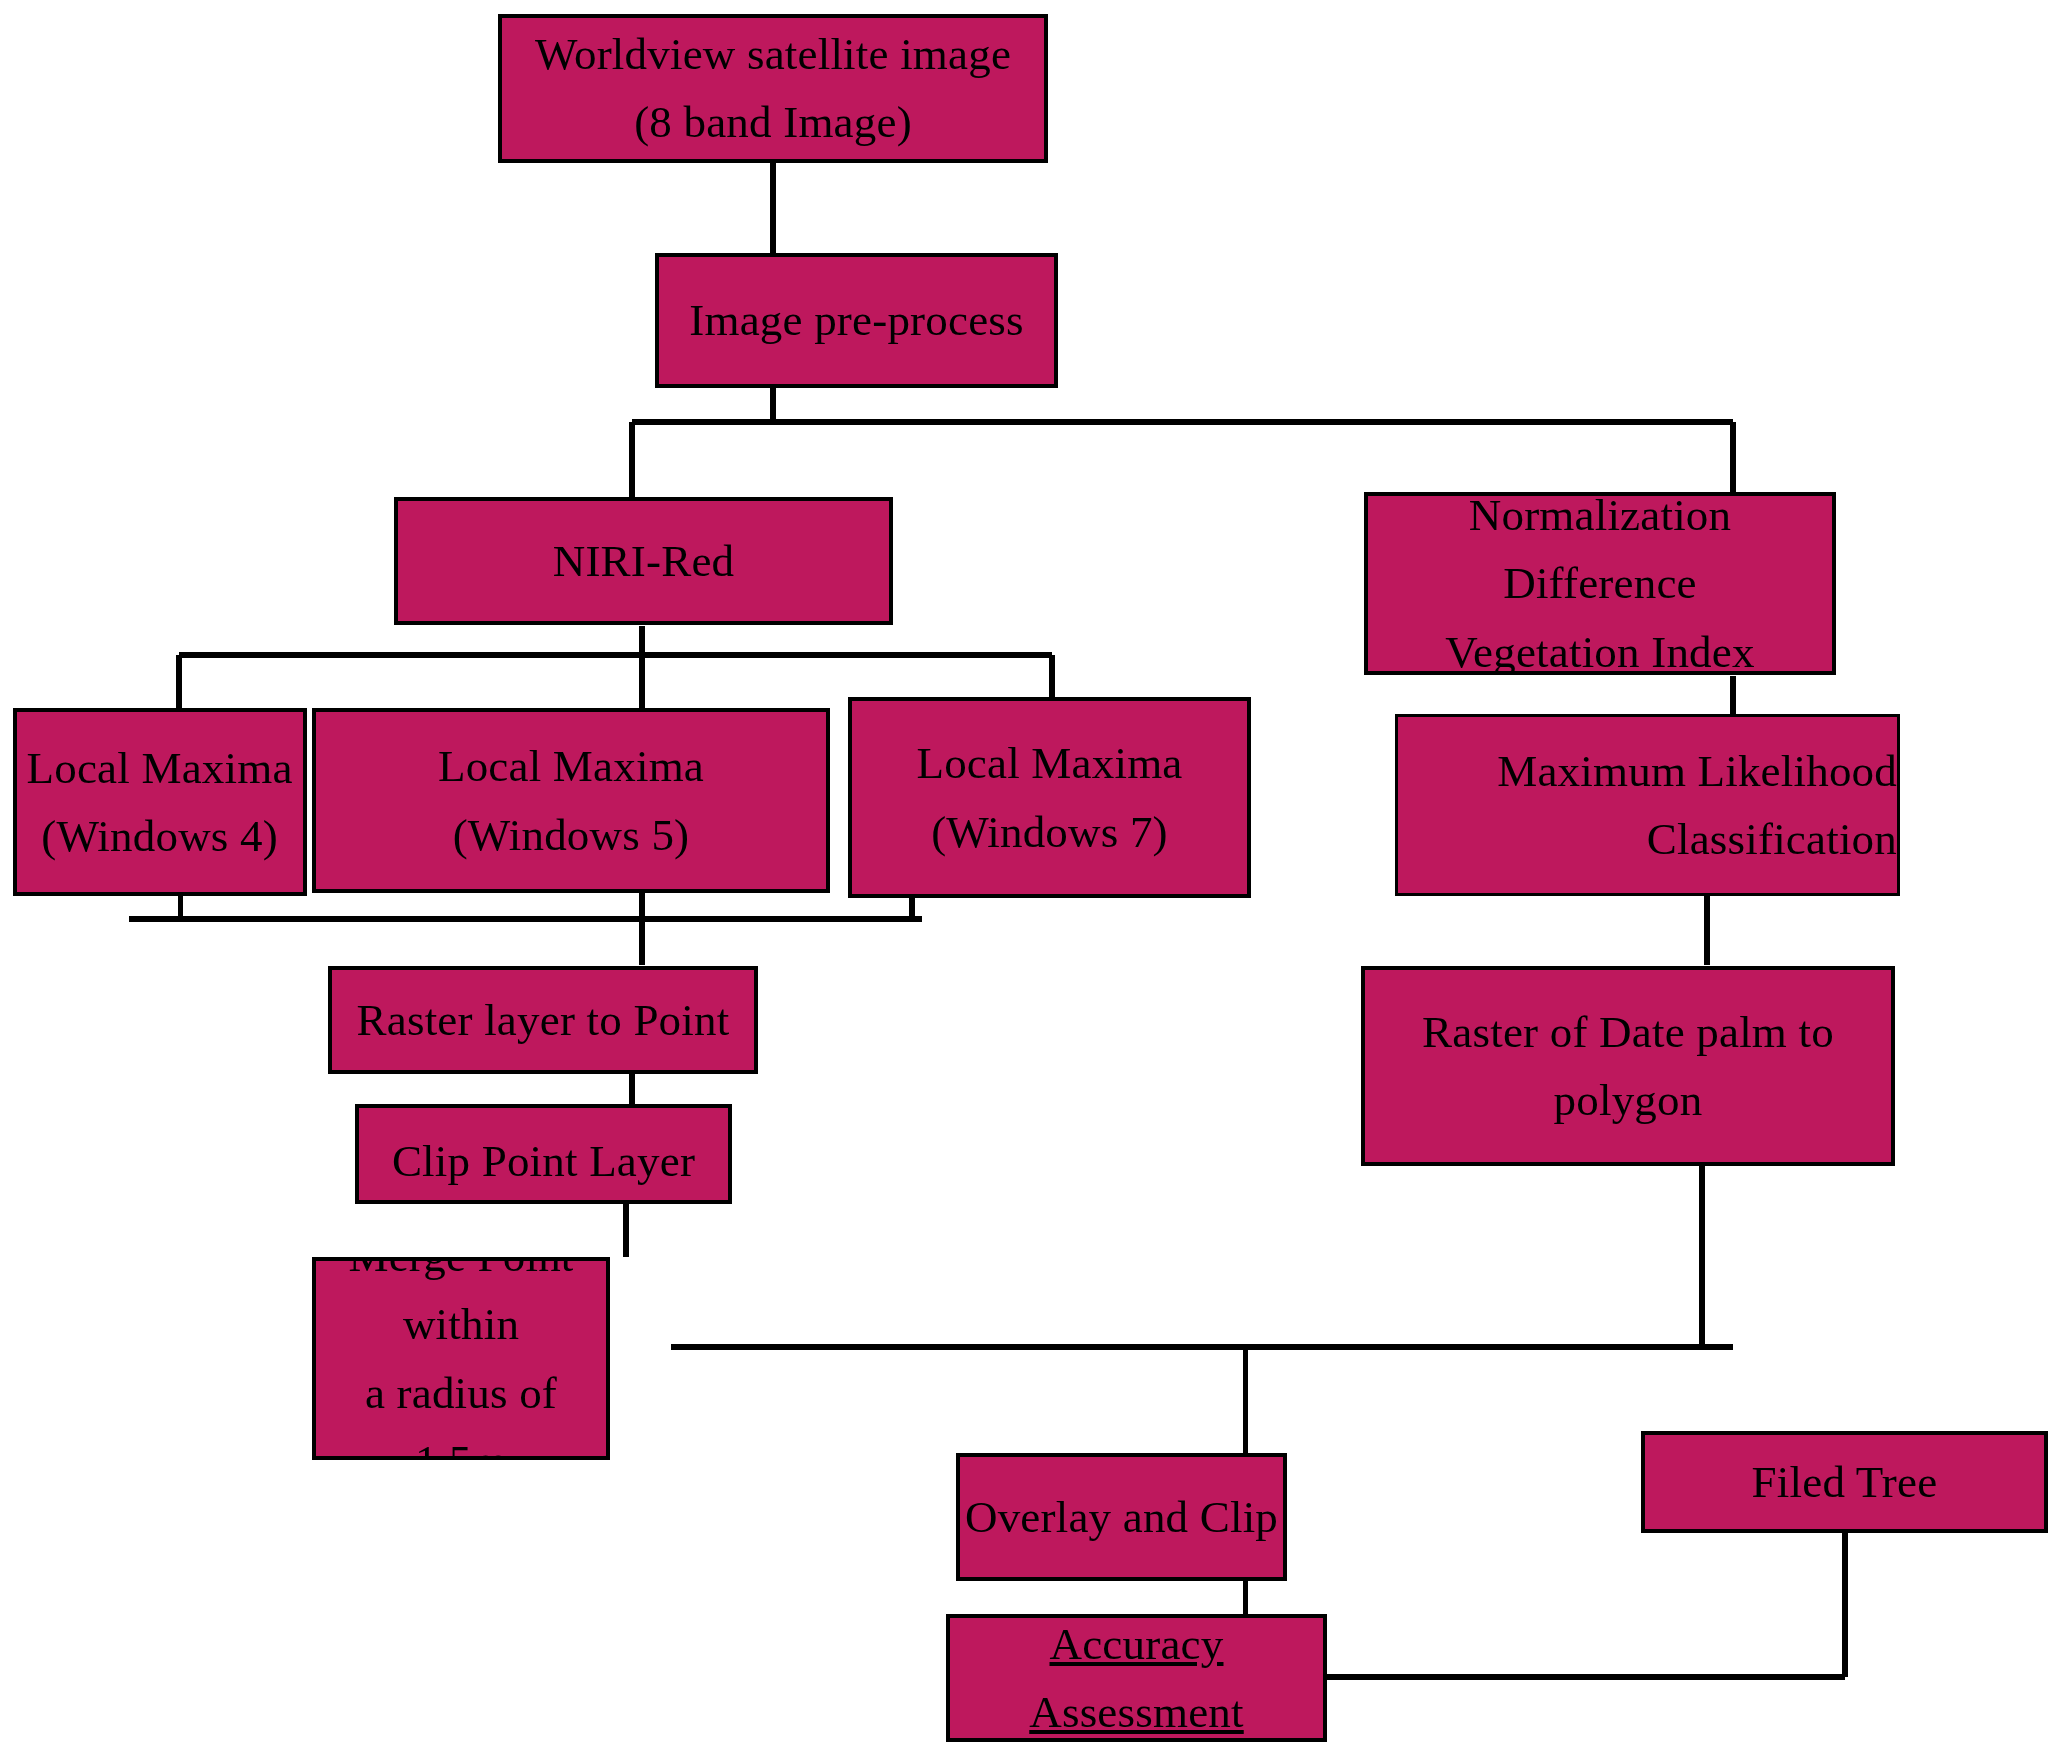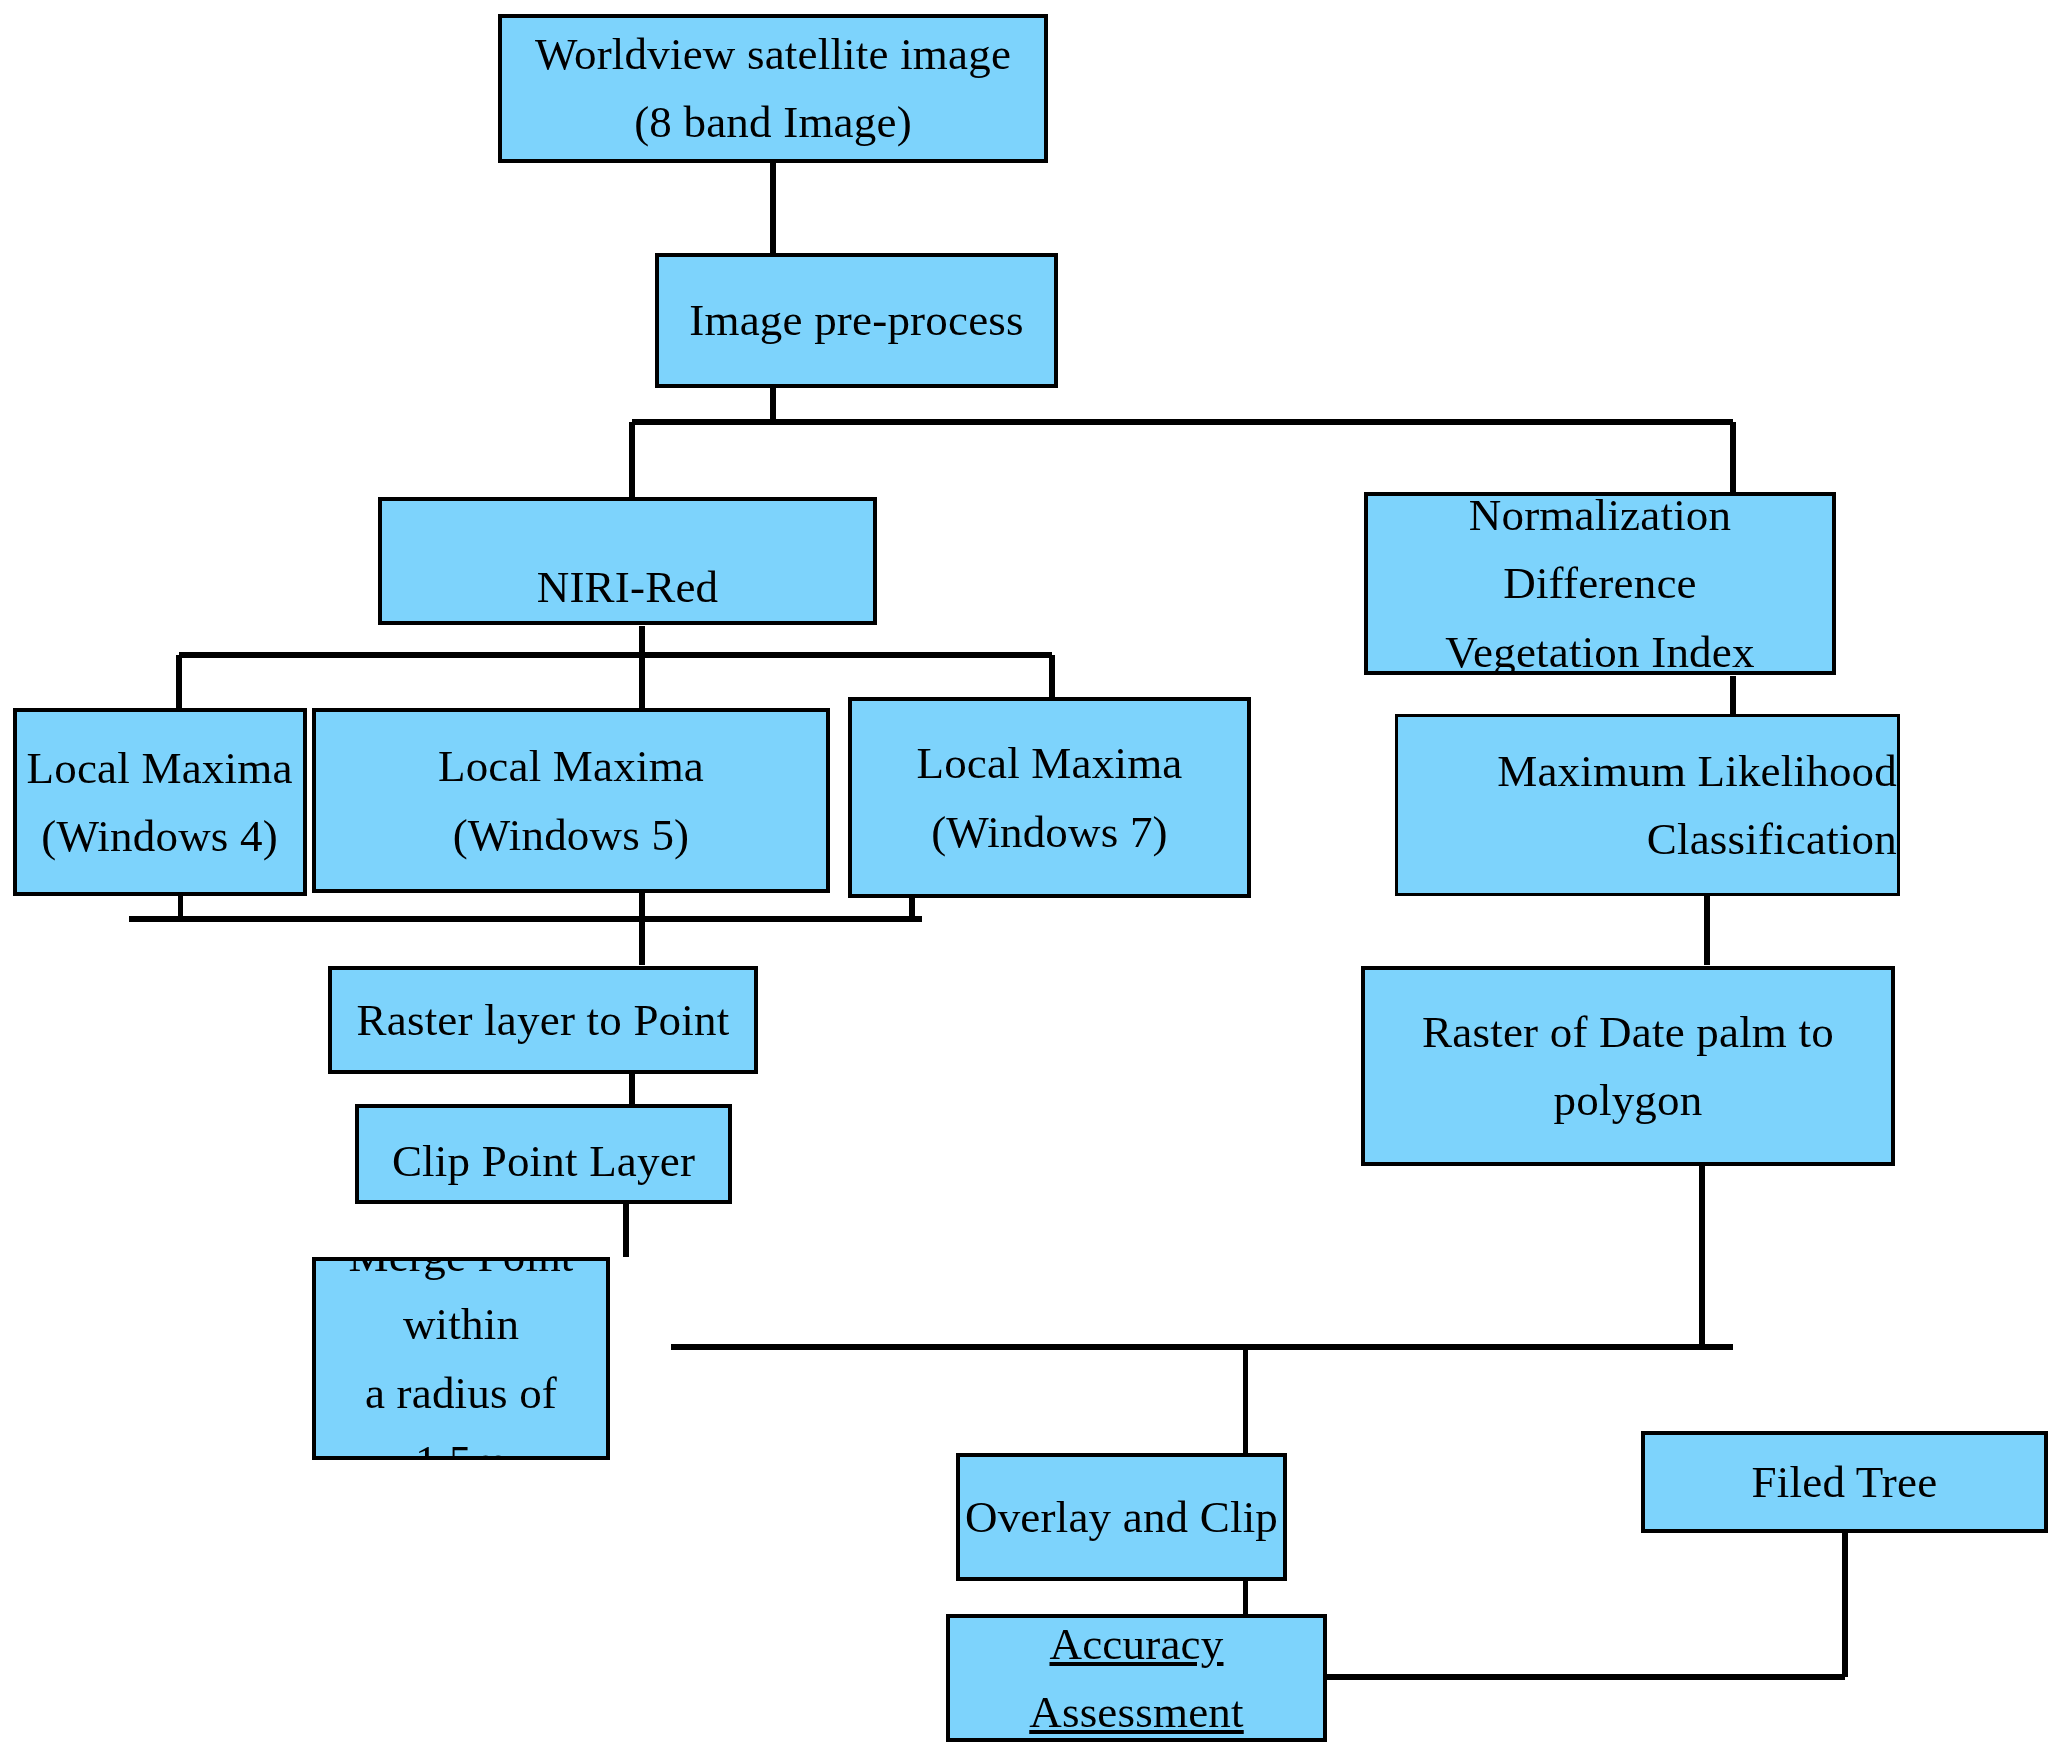--- a/index.html
+++ b/index.html
@@ -26,21 +26,21 @@
     left: 0;
     top: 0;
     width: 2068px;
     height: 1763px;
     pointer-events: none;
   }
   .node {
     position: absolute;
     box-sizing: border-box;
     border: 4.8px solid #000000;
-    background: #7dd3fc;
+    background: #be185d;
     display: flex;
     flex-direction: column;
     align-items: center;
     justify-content: center;
     text-align: center;
     line-height: 1.52;
     font-size: 45px;
     font-family: "Liberation Serif", "DejaVu Serif", serif;
     color: #000000;
     letter-spacing: 0.2px;
@@ -98,21 +98,21 @@
 
   <div class="node" style="left:498px; top:13.5px; width:550px; height:149px;">
     <span>Worldview satellite image</span>
     <span class="line2">(8 band Image)</span>
   </div>
 
   <div class="node" style="left:655px; top:253px; width:403px; height:135px;">
     <span>Image pre-process</span>
   </div>
 
-  <div class="node" style="left:378px; top:497px; width:499px; height:128px;justify-content:flex-end;">
+  <div class="node" style="left:394px; top:497px; width:499px; height:128px;">
     <span>NIRI-Red</span>
   </div>
 
   <div class="node" style="left:1364px; top:492px; width:472px; height:183px;">
     <span>Normalization Difference</span>
     <span class="line2">Vegetation Index</span>
   </div>
 
   <div class="node" style="left:12.6px; top:708px; width:294px; height:188px;">
     <span>Local Maxima</span>

